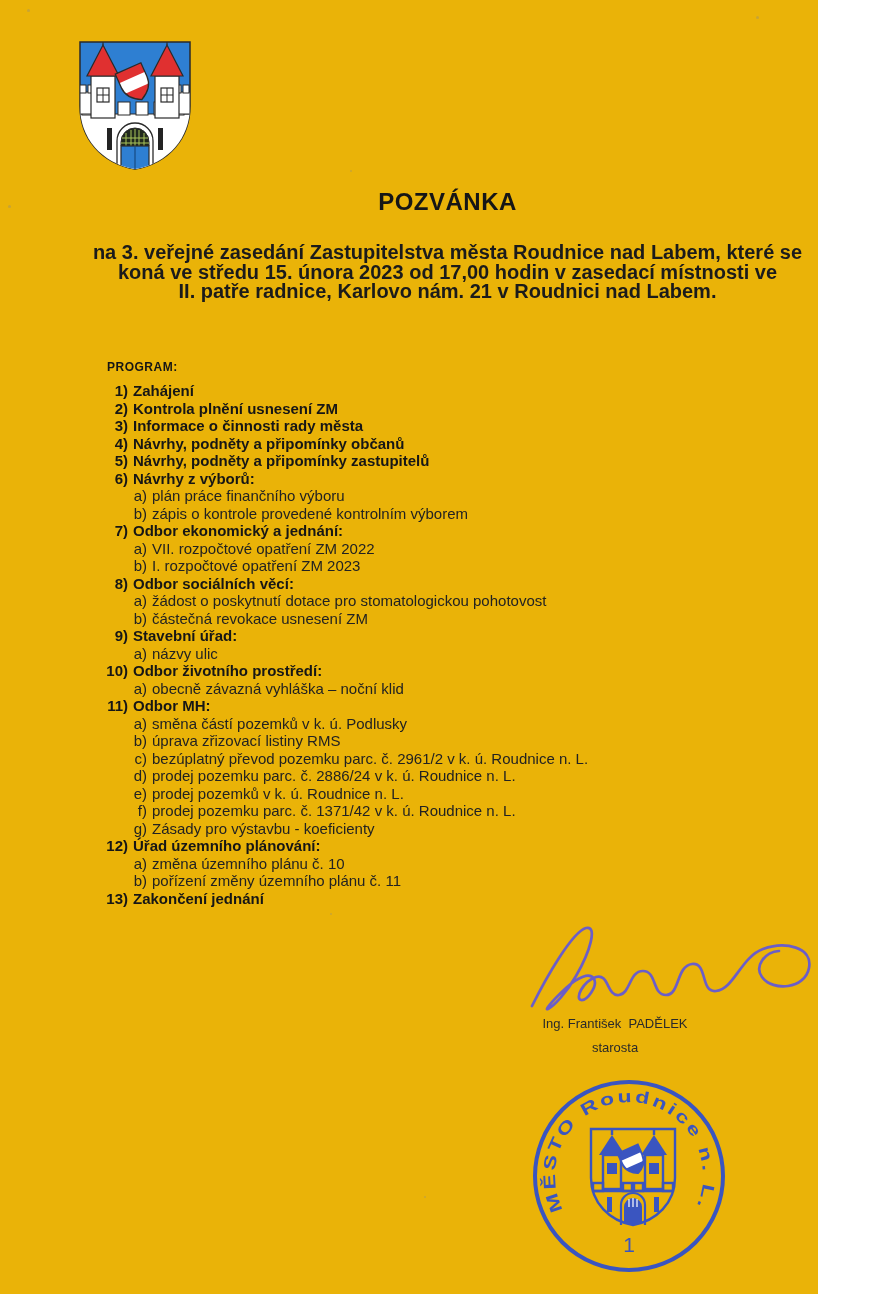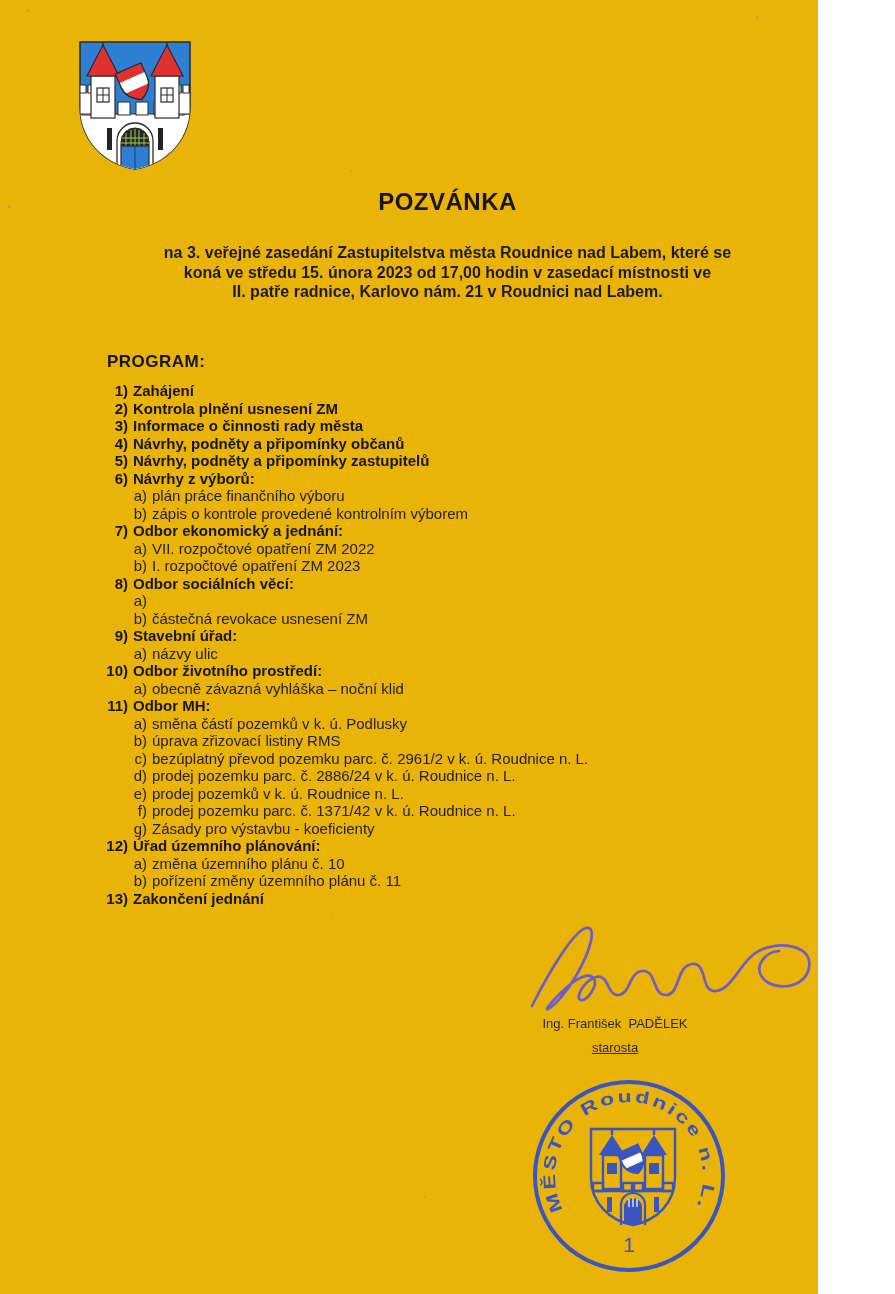--- a/index.html
+++ b/index.html
@@ -12,42 +12,42 @@
     overflow:hidden;
   }
   .coat{position:absolute;left:75px;top:38px;width:120px;height:135px;}
   .title{
     position:absolute;left:0;top:188px;width:895px;
     text-align:center;font-size:24px;font-weight:bold;
     letter-spacing:0.5px;color:#161616;margin:0;
   }
   .intro{
     position:absolute;left:0;top:243px;width:895px;
-    text-align:center;font-weight:bold;font-size:16px;line-height:19.5px;
+    text-align:center;font-weight:bold;font-size:20px;line-height:19.5px;
     color:#1b1b1b;
   }
   .program-heading{
-    position:absolute;left:107px;top:352px;
-    font-size:17px;font-weight:bold;color:#161616;letter-spacing:0.5px;
+    position:absolute;left:107px;top:360px;
+    font-size:12px;font-weight:bold;color:#161616;letter-spacing:0.5px;
   }
   .program{
     position:absolute;left:99px;top:382px;width:640px;
   }
   .p-row{display:flex;font-size:15px;line-height:17.5px;color:#222;}
   .p-row.bold{font-weight:bold;color:#161616;}
   .p-row.lvl1 .num{flex:none;width:29px;text-align:right;margin-right:5px;}
   .p-row.lvl2{margin-left:33px;}
   .p-row.lvl2 .num{flex:none;width:15px;text-align:right;margin-right:5px;}
   .signature-svg{position:absolute;left:522px;top:916px;width:310px;height:100px;}
   .sig-block{
     position:absolute;left:455px;top:1012px;width:320px;text-align:center;
     font-size:13px;color:#2a2a2a;
   }
   .sig-name{white-space:pre;line-height:24px;}
-  .sig-role{line-height:24px;text-decoration:underline;}
+  .sig-role{line-height:24px;}
   .stamp{position:absolute;left:527px;top:1077px;width:206px;height:206px;}
   .speck{position:absolute;border-radius:50%;background:#8a8a8a;opacity:0.35;}
 </style>
 </head>
 <body>
 
 <div class="page">
 
   <svg class="coat" viewBox="0 0 120 135" aria-hidden="true">
     <defs>
@@ -183,20 +183,21 @@
       <div class="p-row lvl2">
         <span class="num">b)</span>
         <span class="txt">I. rozpočtové opatření ZM 2023</span>
       </div>
       <div class="p-row lvl1 bold">
         <span class="num">8)</span>
         <span class="txt">Odbor sociálních věcí:</span>
       </div>
       <div class="p-row lvl2">
         <span class="num">a)</span>
+        <span class="txt">žádost o poskytnutí dotace pro stomatologickou pohotovost</span>
       </div>
       <div class="p-row lvl2">
         <span class="num">b)</span>
         <span class="txt">částečná revokace usnesení ZM</span>
       </div>
       <div class="p-row lvl1 bold">
         <span class="num">9)</span>
         <span class="txt">Stavební úřad:</span>
       </div>
       <div class="p-row lvl2">

